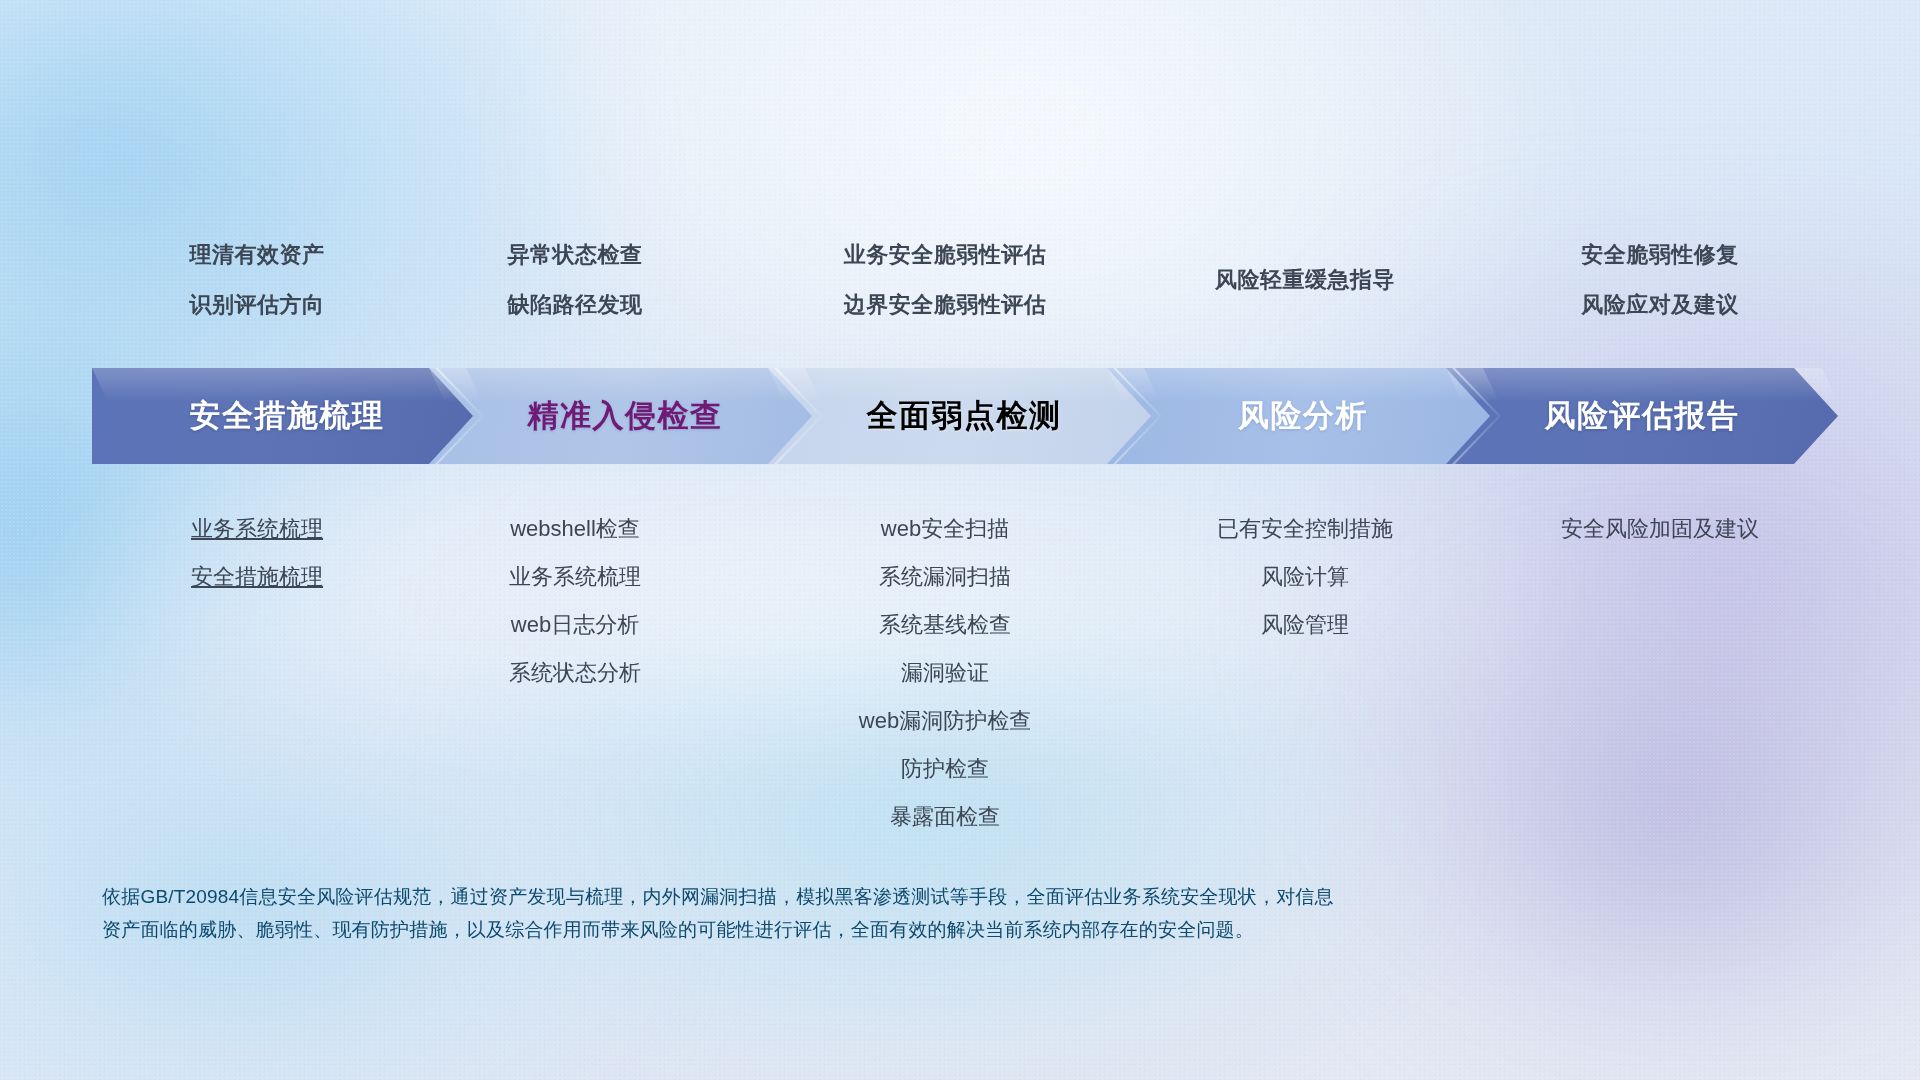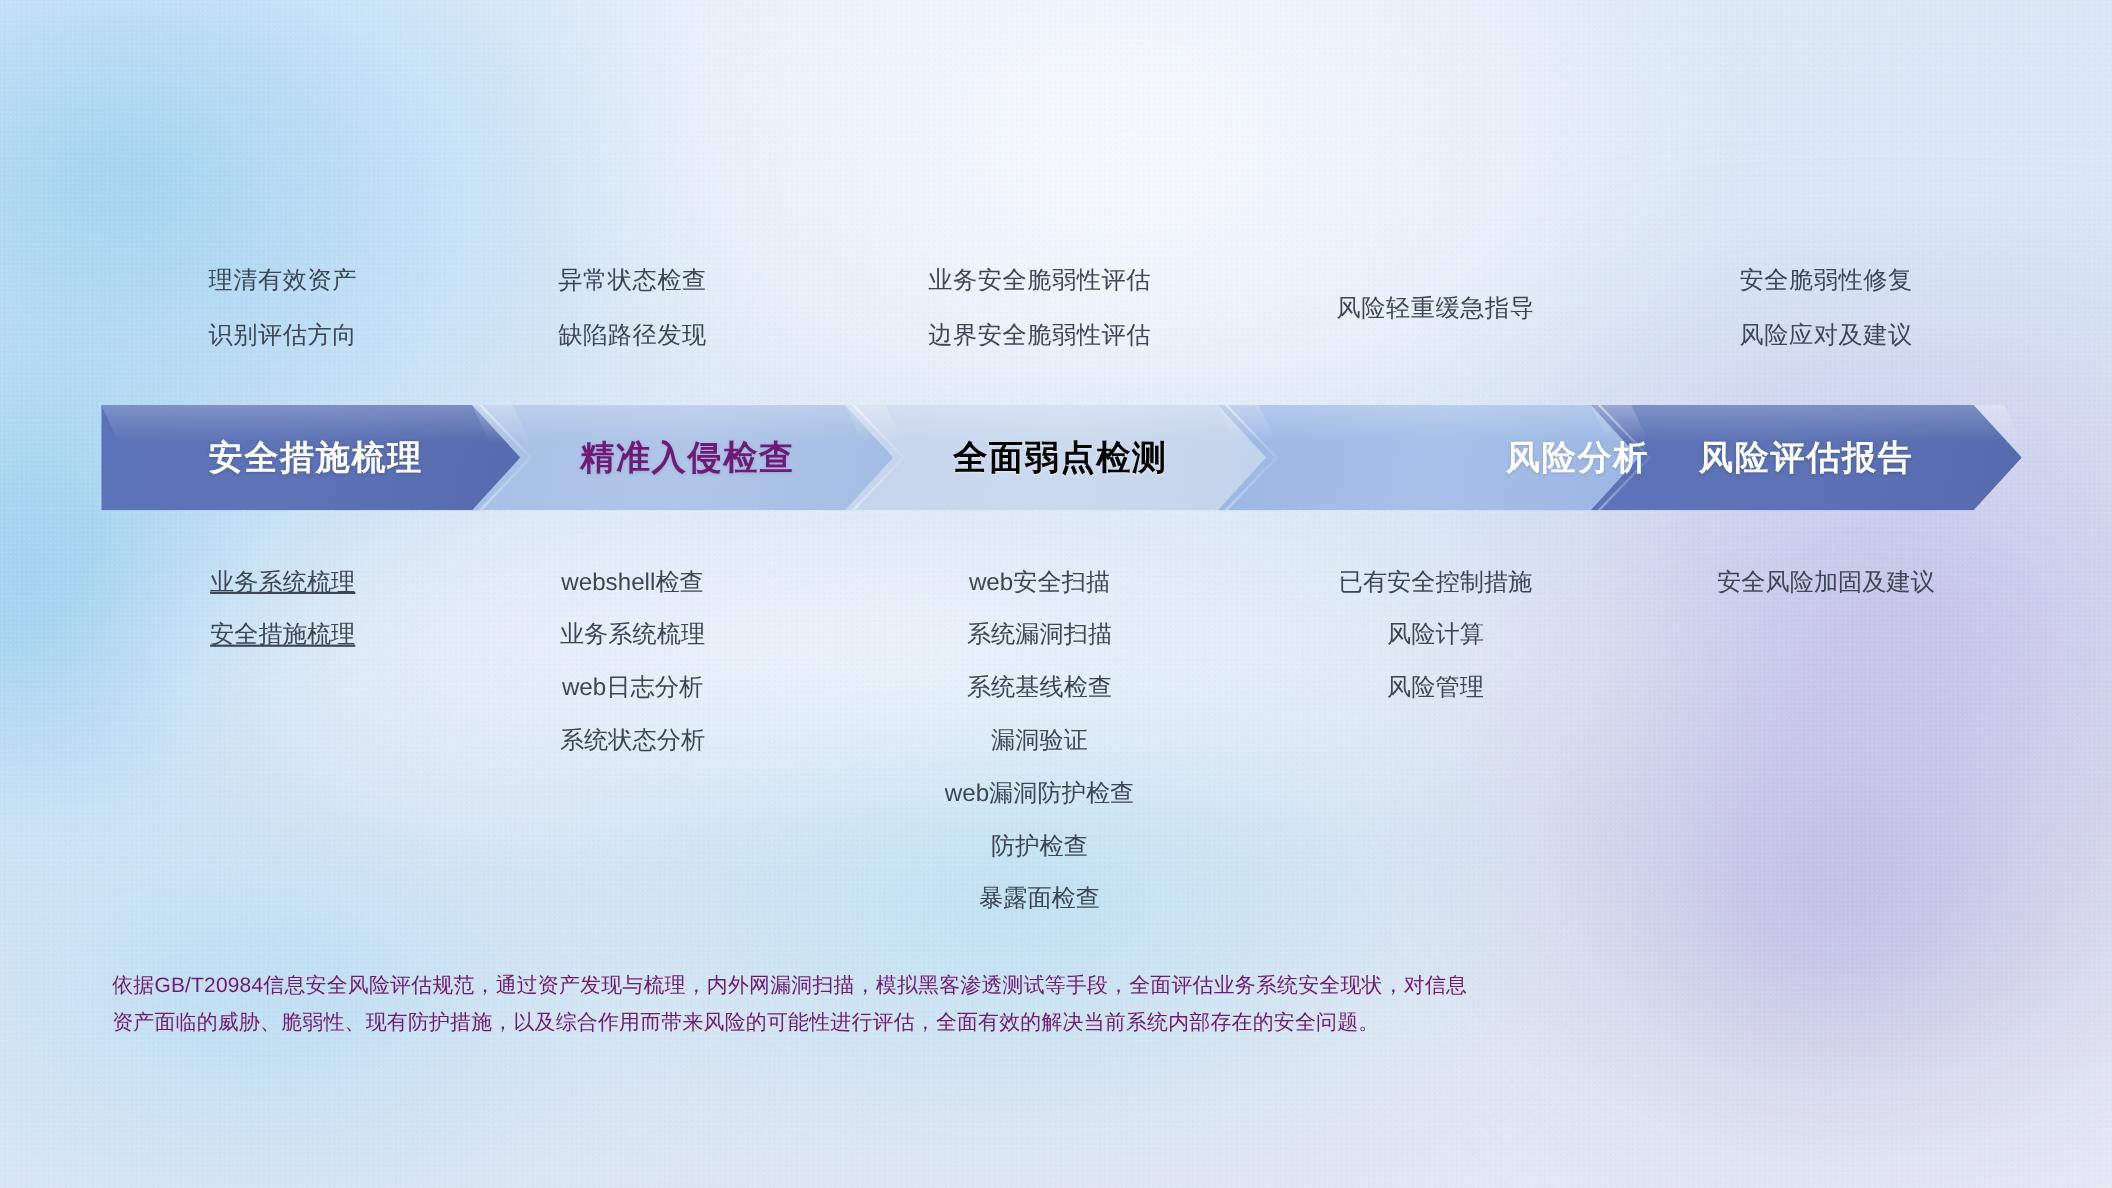--- a/index.html
+++ b/index.html
@@ -67,21 +67,21 @@
     background-position:0 0, 2px 2px;
   }
 
   
   #content{ position:absolute; inset:0; }
   .col-top{
     position:absolute; text-align:center;
     color:#3c4654; font-size:22px; line-height:50px;
     letter-spacing:.5px; white-space:nowrap;
   }
-  .col-top div{ font-weight:400; }
+  .col-top div{ font-weight:700; }
 
   
   #band{
     position:absolute; left:92px; top:368px; width:1736px; height:96px;
   }
   .chev{
     position:absolute; top:0; height:96px;
     display:flex; align-items:center; justify-content:center;
   }
   .chev .shape{
@@ -124,21 +124,21 @@
   .col-bot{
     position:absolute; text-align:center;
     color:#3c4654; font-size:22px; white-space:nowrap;
   }
   .col-bot .item{ line-height:48px; }
   .col-bot .item b{ font-weight:normal; letter-spacing:0; }
 
   
   #footer{
     position:absolute; left:102px; top:880px; width:1530px;
-    color:#701a75; font-size:19px; line-height:33px; letter-spacing:.2px;
+    color:#0c4a6e; font-size:19px; line-height:33px; letter-spacing:.2px;
   }
   #footer p{ text-indent:0; }
 </style>
 </head>
 <body>
 
 <div id="bg">
   <div class="l bg-base"></div>
   <div class="l bg-cyan-left"></div>
   <div class="l bg-cyan-left2"></div>
@@ -193,21 +193,21 @@
       <span class="label">精准入侵检查</span>
     </div>
 
     <div class="chev light2" style="left:676px; width:392px;">
       <div class="shape"></div>
       <div class="gloss"></div>
       <div class="edge"></div>
       <span class="label">全面弱点检测</span>
     </div>
 
-    <div class="chev light3" style="left:1015px; width:392px;justify-content:flex-end;">
+    <div class="chev light3" style="left:1015px; width:392px;">
       <div class="shape"></div>
       <div class="gloss"></div>
       <div class="edge"></div>
       <span class="label">风险分析</span>
     </div>
 
     <div class="chev dark" style="left:1354px; width:392px;">
       <div class="shape"></div>
       <div class="gloss"></div>
       <span class="label">风险评估报告</span>

